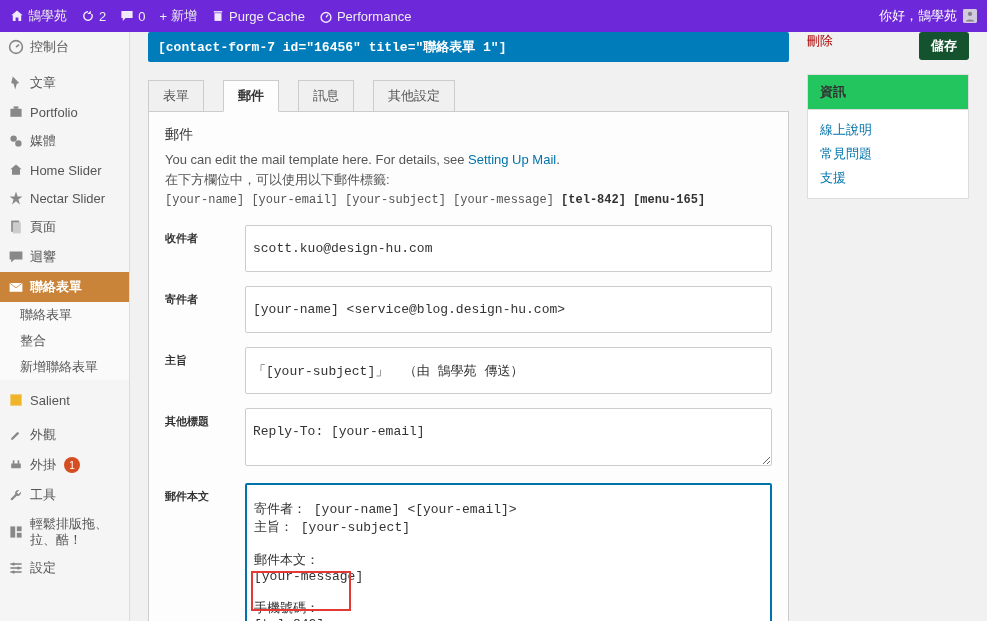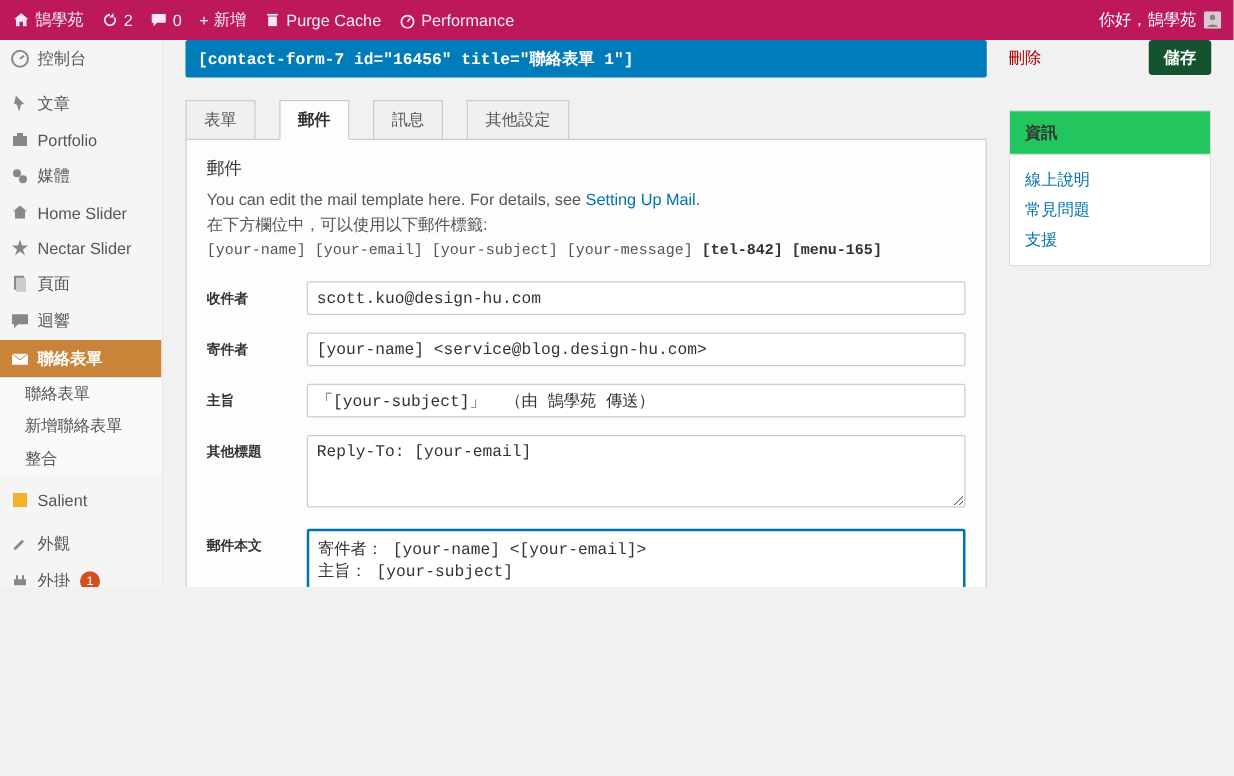--- a/index.html
+++ b/index.html
@@ -1,24 +1,24 @@
 <!DOCTYPE html>
 <html><head>
   <meta charset="utf-8">
   <style>
     * { box-sizing: border-box; margin: 0; padding: 0; }
     body { font-family: -apple-system, BlinkMacSystemFont, "Segoe UI", Arial, sans-serif; font-size: 13px; color: #444; background: #f1f1f1; width: 987px; height: 621px; overflow: hidden; }
 
-    .topbar { background: #be185d; height: 32px; display: flex; align-items: center; padding: 0 10px; color: #fff; font-size: 13px; justify-content: space-between; }
+    .topbar { background: #6d28d9; height: 32px; display: flex; align-items: center; padding: 0 10px; color: #fff; font-size: 13px; justify-content: space-between; }
     .topbar-left { display: flex; align-items: center; gap: 14px; }
     .topbar-item { display: flex; align-items: center; gap: 4px; color: #eee; cursor: pointer; }
     .topbar-right { display: flex; align-items: center; gap: 6px; color: #fff; }
     .tb-ico { display: inline-block; width: 14px; height: 14px; opacity: .9; }
 
-    .main { display: flex; height: 437px; }
+    .main { display: flex; height: 589px; }
 
     .sidebar { width: 130px; background: #f5f5f5; border-right: 1px solid #ddd; overflow-y: auto; flex: 0 0 130px; }
     .sb-item { display: flex; align-items: center; padding: 6px 8px; color: #555; cursor: pointer; font-size: 13px; gap: 6px; }
     .sb-item.active { background: #c9843a; color: #fff; font-weight: bold; }
     .sb-item .ico { width: 16px; height: 16px; display: inline-block; flex-shrink: 0; }
     .sb-sub { padding: 4px 8px 4px 20px; color: #555; font-size: 13px; cursor: pointer; background: #fafafa; }
     .sb-sep { height: 6px; }
     .badge-red { background: #d54e21; color: #fff; border-radius: 50%; width: 16px; height: 16px; font-size: 10px; display: inline-flex; align-items: center; justify-content: center; margin-left: 2px; }
 
     .content { flex: 1; padding: 0 18px 18px 18px; overflow-y: auto; background: #f1f1f1; }
@@ -32,29 +32,29 @@
     .panel { background: #fdfdfd; border: 1px solid #ccc; padding: 14px 16px; }
     .panel h3 { font-size: 14px; margin-bottom: 8px; font-weight: normal; color: #333; }
     .panel p { font-size: 13px; color: #555; margin-bottom: 4px; }
     .panel a { color: #0073aa; text-decoration: none; }
     .panel .tags { font-family: Liberation Mono, monospace; font-size: 12px; color: #555; margin-bottom: 18px; margin-top: 2px; }
     .panel .tags b { font-weight: bold; color: #333; }
 
     .form-row { display: flex; margin-bottom: 14px; }
     .form-row label { width: 80px; flex-shrink: 0; padding-top: 6px; font-size: 11px; color: #333; font-weight: bold; }
     .form-row .field { flex: 1; }
-    .form-row input[type=text], .form-row textarea { width: 100%; padding: 5px 7px; border: 1px solid #ccc; font-family: "Courier New", monospace; font-size: 13px; border-radius: 2px; background: #fff; color: #333; }
+    .form-row input[type=text], .form-row textarea { width: 100%; padding: 15px 7px; border: 1px solid #ccc; font-family: "Courier New", monospace; font-size: 13px; border-radius: 2px; background: #fff; color: #333; }
     .form-row textarea { resize: vertical; }
     .form-row textarea.additional { height: 58px; }
     .form-row textarea.body { height: 168px; border: 2px solid #0073aa; background: #fff; }
     .body-highlight-wrap { position: relative; }
     .body-red-box { position: absolute; border: 2px solid #e53935; left: 6px; top: 88px; width: 100px; height: 40px; pointer-events: none; }
 
     .right-col { width: 180px; flex: 0 0 180px; padding: 0 18px 0 0; }
-    .action-row { display: flex; justify-content: space-between; align-items: center; margin-bottom: 28px; }
+    .action-row { display: flex; justify-content: space-between; margin-bottom: 14px; }
     .link-del { color: #a00; text-decoration: none; font-size: 13px; cursor: pointer; }
     .btn-save { background: #14532d; color: #fff; border: none; padding: 5px 12px; font-size: 13px; border-radius: 3px; cursor: pointer; font-weight: bold; }
     .info-box { border: 1px solid #ddd; background: #fff; }
     .info-box h4 { padding: 8px 12px; border-bottom: 1px solid #ddd; font-size: 13px; color: #333; background: #22c55e; }
     .info-box ul { list-style: none; padding: 8px 12px; }
     .info-box li { padding: 3px 0; color: #0073aa; font-size: 13px; cursor: pointer; }
 
     svg { display: block; }
   </style>
 </head>
@@ -197,22 +197,22 @@
     <div class="sb-item active">
         <span class="ico">
           <svg viewBox="0 0 20 20" fill="#fff">
             <rect x="2" y="5" width="16" height="11"></rect>
             <path d="M2 5l8 6 8-6" fill="none" stroke="#c9843a" stroke-width="1"></path>
           </svg>
         </span>
         <span>聯絡表單</span>
       </div>
     <div class="sb-sub">聯絡表單</div>
+    <div class="sb-sub">整合</div>
     <div class="sb-sub">新增聯絡表單</div>
-    <div class="sb-sub">整合</div>
     <div class="sb-sep"></div>
     <div class="sb-item">
         <span class="ico">
           <svg viewBox="0 0 20 20">
             <rect x="3" y="3" width="14" height="14" fill="#f0b429"></rect>
           </svg>
         </span>
         <span>Salient</span>
       </div>
     <div class="sb-sep"></div>

